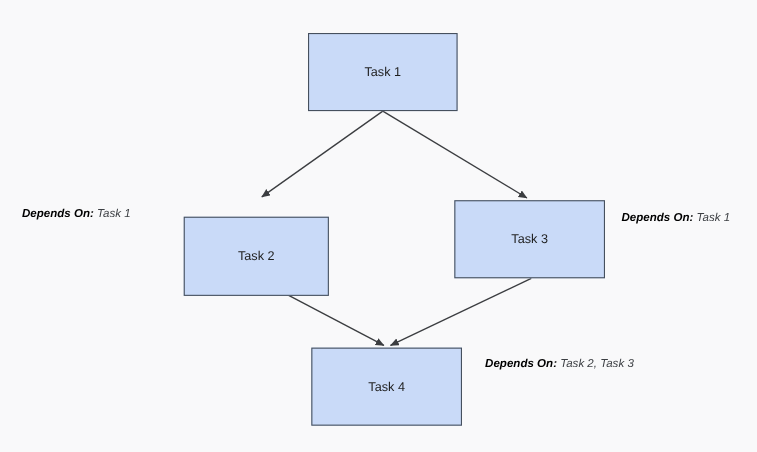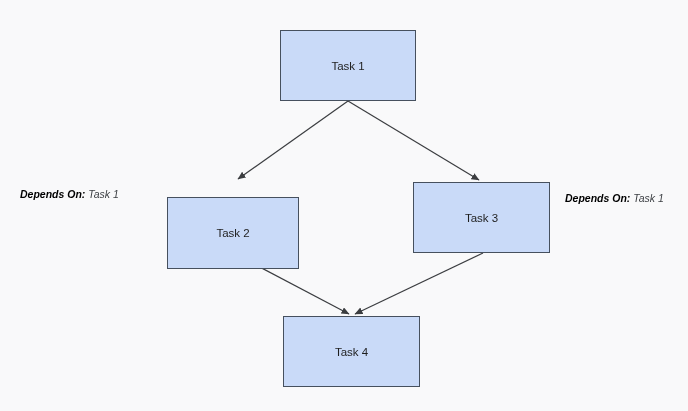--- a/index.html
+++ b/index.html
@@ -81,14 +81,17 @@
   </div>
 
   <div class="annotation ann-task-2">
     <span class="prefix">Depends On:</span><span> Task 1</span>
   </div>
 
   <div class="annotation ann-task-3">
     <span class="prefix">Depends On:</span><span> Task 1</span>
   </div>
 
+  <div class="annotation ann-task-4">
+    <span class="prefix">Depends On:</span><span> Task 2, Task 3</span>
+  </div>
 
 </div>
 
 </body></html>

